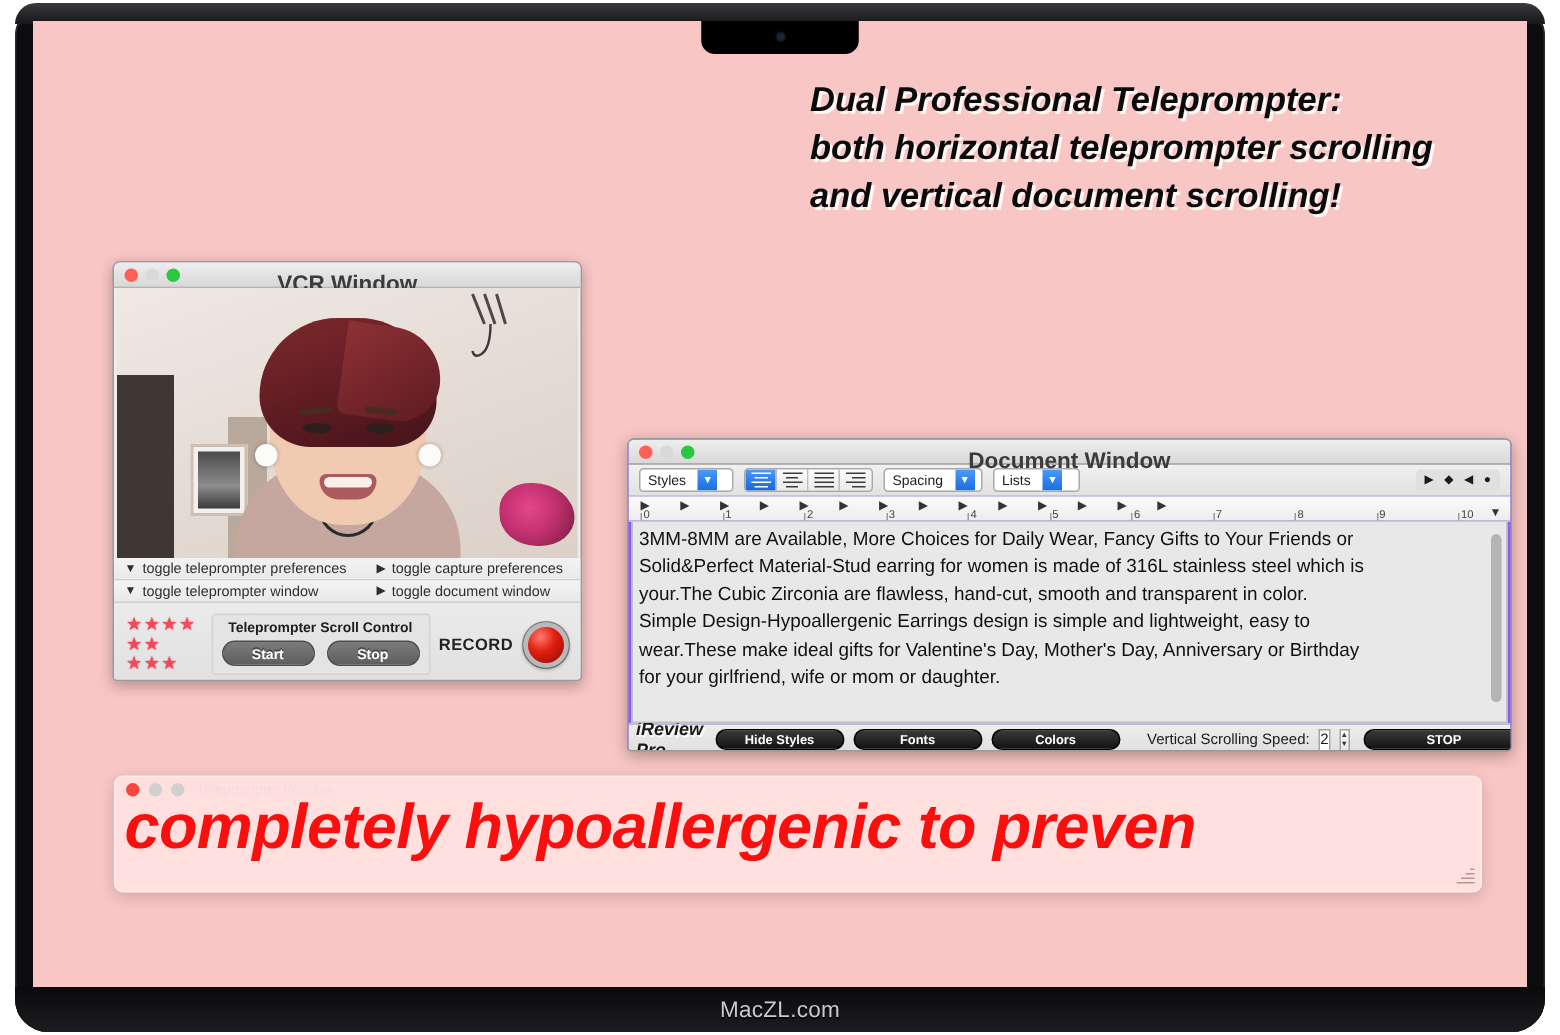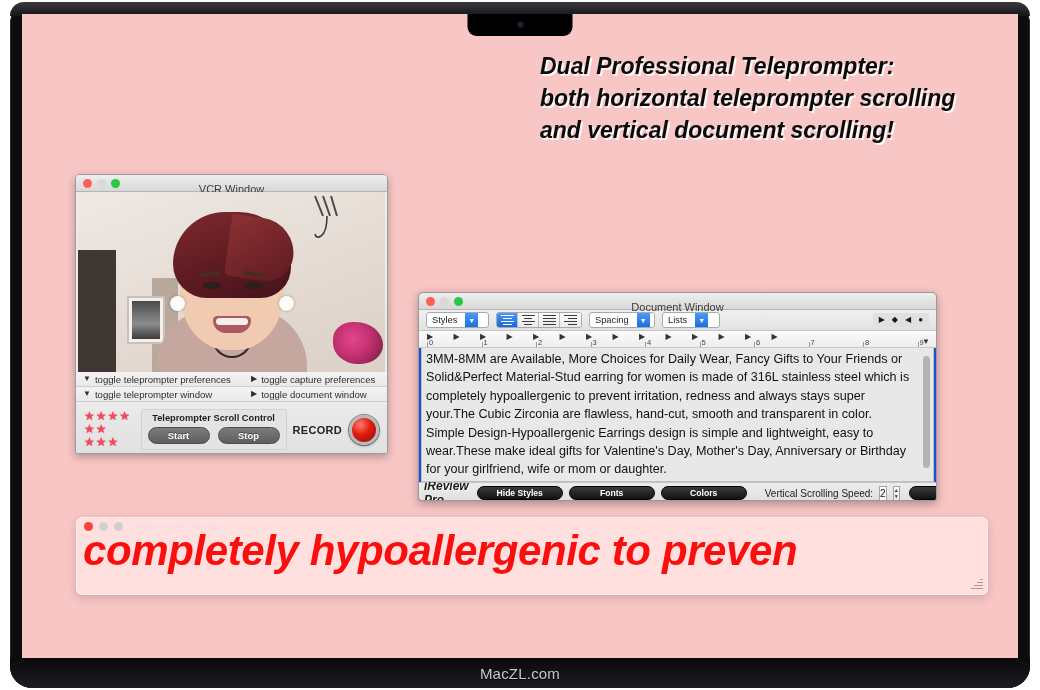--- a/index.html
+++ b/index.html
@@ -66,21 +66,21 @@
     border-bottom: 1px solid #b4b4b4;
     position: relative;
   }
   .traffic { display: flex; gap: 5px; padding-left: 7px; }
   .dot { width: 9px; height: 9px; border-radius: 50%; }
   .dot.red    { background: #ff5f57; }
   .dot.yellow { background: #d9d9d9; }
   .dot.green  { background: #28c840; }
   .win-title {
     position: absolute; left: 0; right: 0; text-align: center;
-    font-size: 11px; color: #3b3b3b; font-weight: 400;
+    font-size: 15px; color: #3b3b3b; font-weight: 700;
     pointer-events: none;
     margin-top: 12px;
   }
 
   
   #vcr-window {
     position: absolute; left: 53px; top: 160px;
     width: 313px; height: 280px;
     background: #ececec;
     border: 1px solid #9c9c9c;
@@ -180,22 +180,22 @@
   #record-button {
     width:30px; height:30px; border-radius:50%;
     background:radial-gradient(circle at 35% 28%, #ff7a6b 0%, #e01f10 42%, #8f0a05 100%);
     border:3px solid #b9b9b9;
     box-shadow:0 1px 3px rgba(0,0,0,.45), 0 0 0 1px #8e8e8e;
   }
 
   
   #doc-window {
     position:absolute; left:396px; top:278px;
-    width:519px; height:209px;
-    background:#1d4ed8; border:1px solid #9a9a9a; border-radius:5px 5px 3px 3px;
+    width:590px; height:209px;
+    background:#8b5cf6; border:1px solid #9a9a9a; border-radius:5px 5px 3px 3px;
     box-shadow:0 3px 10px rgba(0,0,0,.3); overflow:hidden;
   }
   #doc-toolbar {
     display:flex; align-items:center; gap:7px; height:21px;
     padding:0 7px; background:linear-gradient(#f0f0f0,#e2e2e2);
     border-bottom:1px solid #c6c6c6;
   }
   .combo {
     display:flex; align-items:center; height:16px; background:#fff;
     border:1px solid #a9a9a9; border-radius:3px; overflow:hidden;
@@ -514,21 +514,20 @@
             <div class="ruler-tick" style="left: 553px;"></div>
             <div class="ruler-num" style="left: 555px;">10</div>
           </div>
         <div id="ruler-end-mark">▼</div>
       </div>
 
       <div id="doc-text-wrap">
         <div id="doc-text">
             <div>3MM-8MM are Available, More Choices for Daily Wear, Fancy Gifts to Your Friends or</div>
             <div>Solid&amp;Perfect Material-Stud earring for women is made of 316L stainless steel which is</div>
-            <div>completely hypoallergenic to prevent irritation, redness and always stays super</div>
             <div>your.The Cubic Zirconia are flawless, hand-cut, smooth and transparent in color.</div>
             <div>Simple Design-Hypoallergenic Earrings design is simple and lightweight, easy to</div>
             <div>wear.These make ideal gifts for Valentine's Day, Mother's Day, Anniversary or Birthday</div>
             <div>for your girlfriend, wife or mom or daughter.</div>
           </div>
         <div id="doc-scrollbar">
           <div id="doc-scrollthumb"></div>
         </div>
       </div>
 

